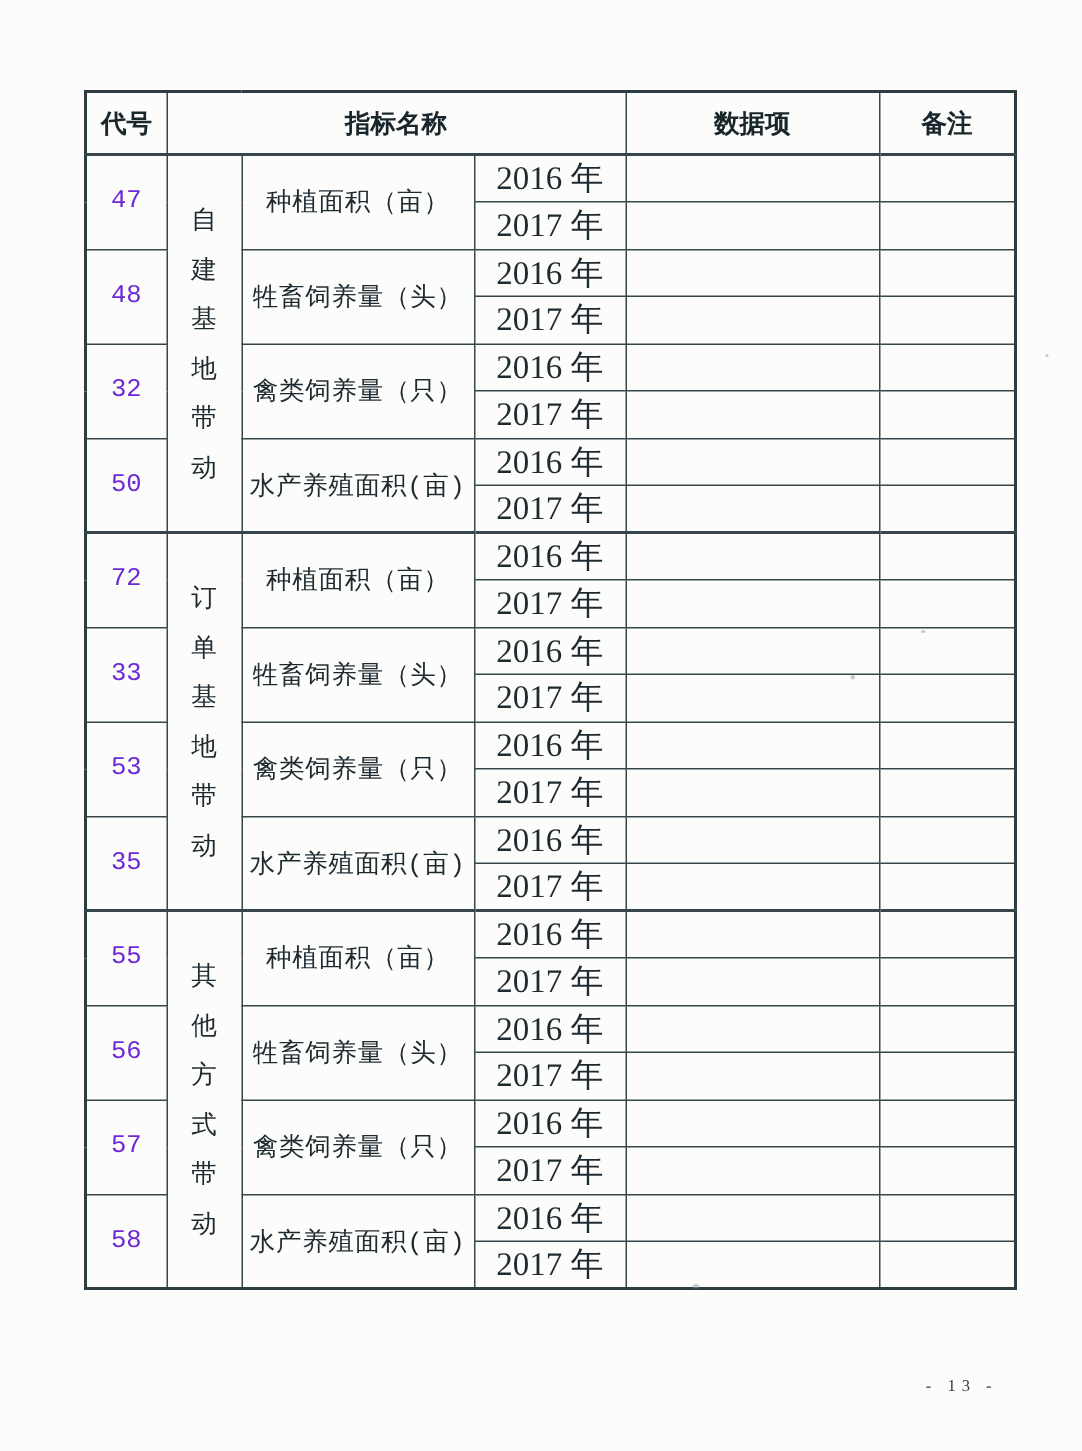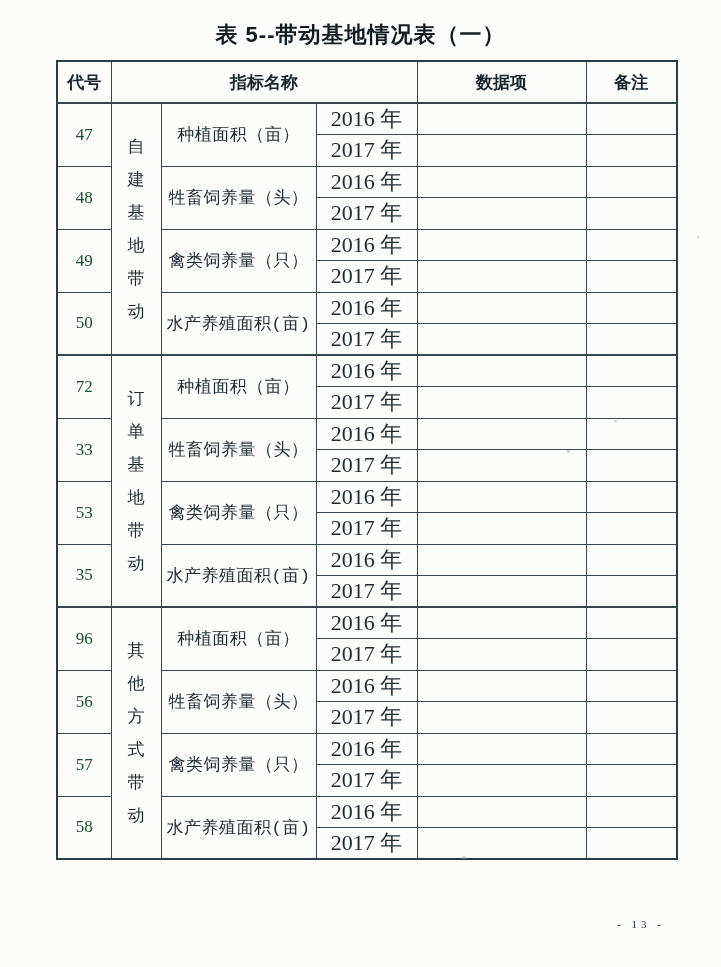--- a/index.html
+++ b/index.html
@@ -54,21 +54,22 @@
     font-weight: bold;
     font-size: 17px;
     color: #19262c;
     border-bottom-width: 2px;
   }
   table.form-table tbody tr {
     height: 31.5px;
   }
   td.code-cell {
     font-size: 17px;
-    color: #14532d;
+    color: #6d28d9;
+    font-family: Liberation Mono, monospace;
   }
   td.group-cell {
     font-size: 17px;
     color: #1d2a30;
     border-top-width: 2px;
   }
   .group-label-stack {
     display: flex;
     flex-direction: column;
     align-items: center;
@@ -105,21 +106,20 @@
     background: #9aa4a6;
     border-radius: 50%;
     opacity: 0.55;
   }
 </style>
 </head>
 <body>
 
 <div class="page">
 
-  <div class="doc-title">表 5--带动基地情况表（一）</div>
 
   <table class="form-table">
     <colgroup>
       <col style="width:54px">
       <col style="width:50px">
       <col style="width:155px">
       <col style="width:101px">
       <col style="width:169px">
       <col style="width:91px">
     </colgroup>
@@ -160,21 +160,21 @@
           <td class="year-cell">2016 年</td>
           <td class="data-cell"></td>
           <td class="remark-cell"></td>
         </tr>
         <tr>
           <td class="year-cell">2017 年</td>
           <td class="data-cell"></td>
           <td class="remark-cell"></td>
         </tr>
         <tr>
-          <td class="code-cell" rowspan="2">49</td>
+          <td class="code-cell" rowspan="2">32</td>
           <td class="indicator-cell" rowspan="2">禽类饲养量（只）</td>
           <td class="year-cell">2016 年</td>
           <td class="data-cell"></td>
           <td class="remark-cell"></td>
         </tr>
         <tr>
           <td class="year-cell">2017 年</td>
           <td class="data-cell"></td>
           <td class="remark-cell"></td>
         </tr>
@@ -242,21 +242,21 @@
           <td class="year-cell">2016 年</td>
           <td class="data-cell"></td>
           <td class="remark-cell"></td>
         </tr>
         <tr>
           <td class="year-cell">2017 年</td>
           <td class="data-cell"></td>
           <td class="remark-cell"></td>
         </tr>
         <tr class="group-start">
-          <td class="code-cell" rowspan="2">96</td>
+          <td class="code-cell" rowspan="2">55</td>
           <td class="group-cell" rowspan="8">
             <div class="group-label-stack">
               <div>其</div>
               <div>他</div>
               <div>方</div>
               <div>式</div>
               <div>带</div>
               <div>动</div>
             </div>
           </td>

